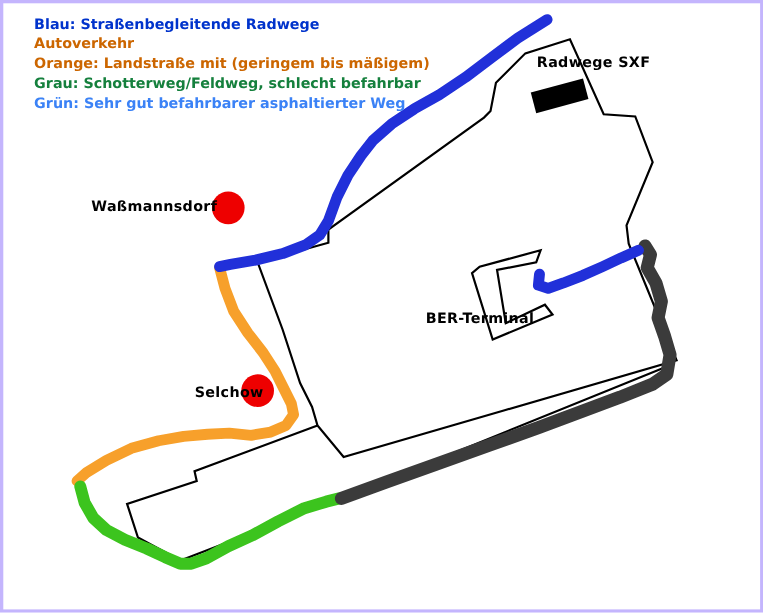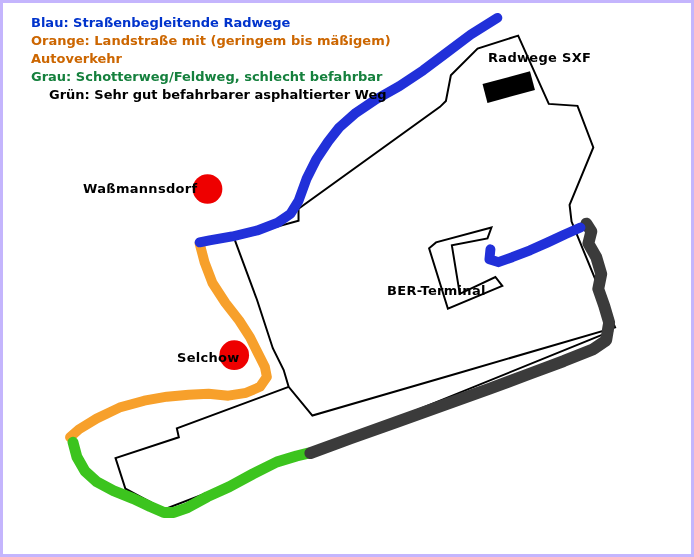--- a/index.html
+++ b/index.html
@@ -14,21 +14,21 @@
   }
   #map-svg{position:absolute;left:0;top:0;width:100%;height:100%;}
   .legend{
     position:absolute;left:28px;top:11px;width:420px;
     font-size:13px;font-weight:bold;line-height:18px;
     white-space:nowrap;
   }
   .lg-blue{color:#0033cc;}
   .lg-orange{color:#cc6600;}
   .lg-gray{color:#15803d;}
-  .lg-green{color:#000000;margin-left:18px;}
+  .lg-green{color:#3b82f6;}
   .map-label{
     position:absolute;
     font-size:13px;font-weight:bold;color:#000;
     white-space:nowrap;letter-spacing:0.3px;
   }
   #lbl-wassmannsdorf{left:80px;top:178px;}
   #lbl-selchow{left:174px;top:347px;}
   #lbl-terminal-sxf{left:485px;top:47px;}
   #lbl-ber-terminal{left:384px;top:280px;}
   #lbl-ber-gelaende{left:320px;top:334px;font-size:14px;}
@@ -59,22 +59,22 @@
     <polyline points="499,15 472,32 448,50 424,68 400,84 377,97 356,111 339,126 328,140 316,158 306,178 298,200 290,213 277,222 256,230 231,236 208,240 198,242" fill="none" stroke="#2130d9" stroke-width="10" stroke-linecap="round" stroke-linejoin="round"></polyline>
 
     <polyline points="492,249 491,259 500,262 514,257 532,250 550,242 567,234 583,227" fill="none" stroke="#2130d9" stroke-width="10" stroke-linecap="round" stroke-linejoin="round"></polyline>
 
     <circle cx="206" cy="188" r="15" fill="#ee0000"></circle>
     <circle cx="233" cy="356" r="15" fill="#ee0000"></circle>
   </svg>
 
   <div class="legend">
     <div class="lg-blue">Blau: Straßenbegleitende Radwege</div>
+    <div class="lg-orange">Autoverkehr</div>
     <div class="lg-orange">Orange: Landstraße mit (geringem bis mäßigem)</div>
-    <div class="lg-orange">Autoverkehr</div>
     <div class="lg-gray">Grau: Schotterweg/Feldweg, schlecht befahrbar</div>
     <div class="lg-green">Grün: Sehr gut befahrbarer asphaltierter Weg</div>
   </div>
 
   <div class="map-label" id="lbl-wassmannsdorf">Waßmannsdorf</div>
   <div class="map-label" id="lbl-selchow">Selchow</div>
   <div class="map-label" id="lbl-terminal-sxf">Radwege SXF</div>
   <div class="map-label" id="lbl-ber-terminal">BER-Terminal</div>
 
 </div>

